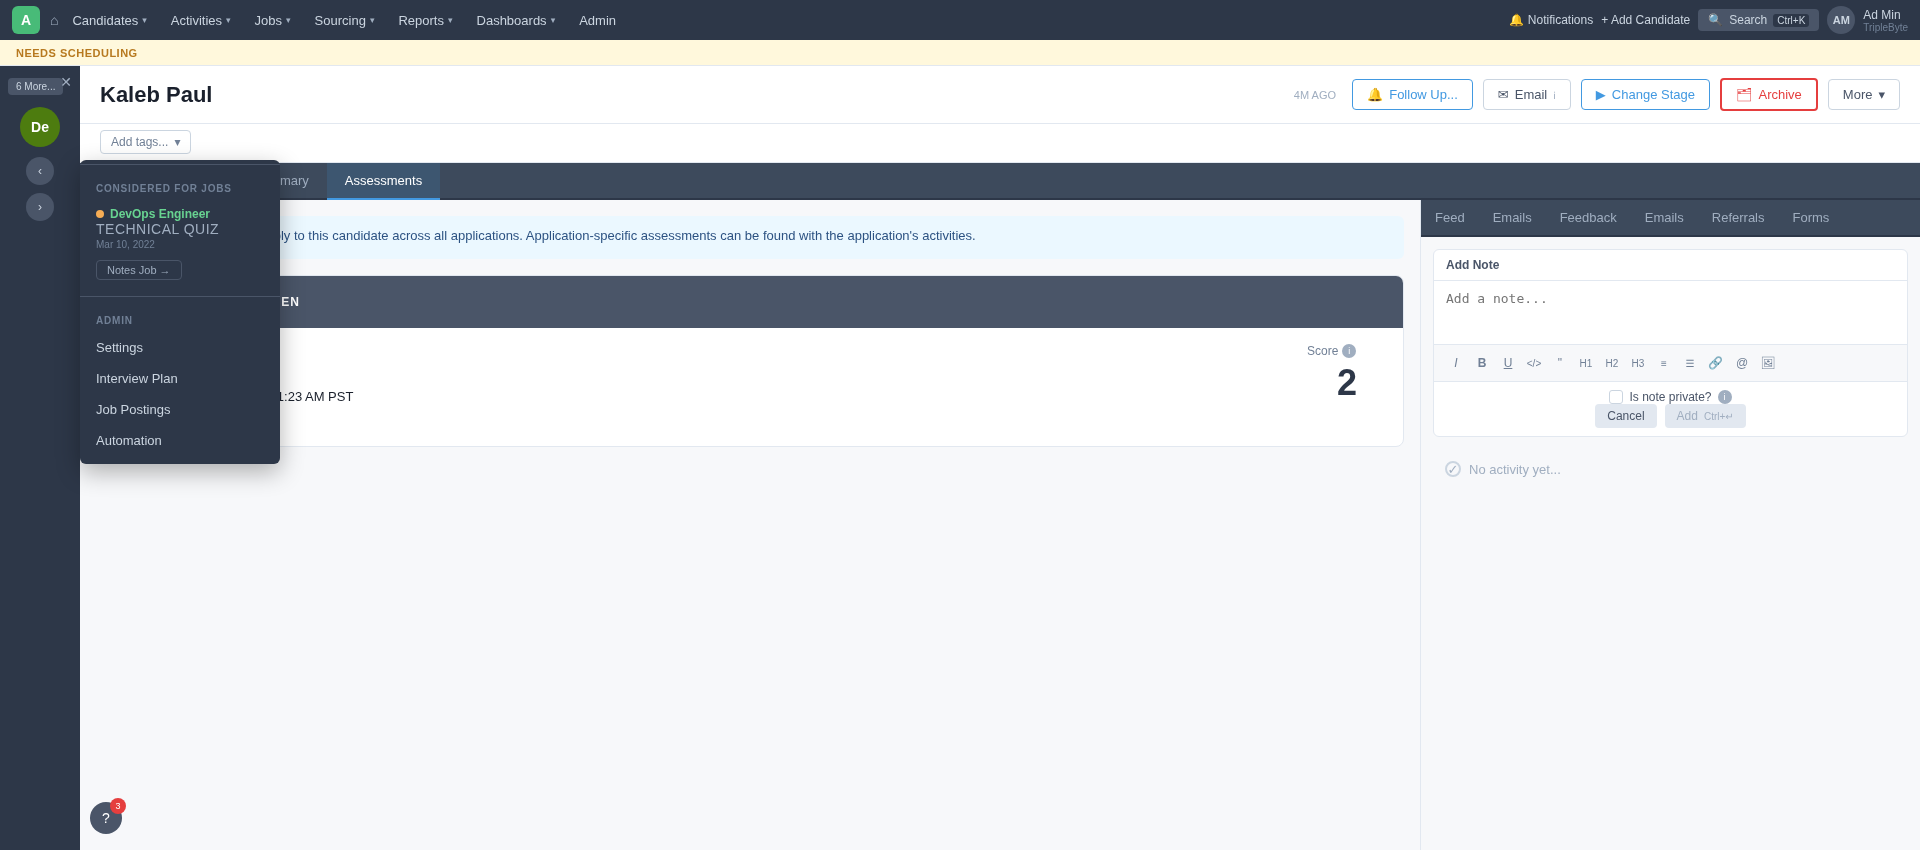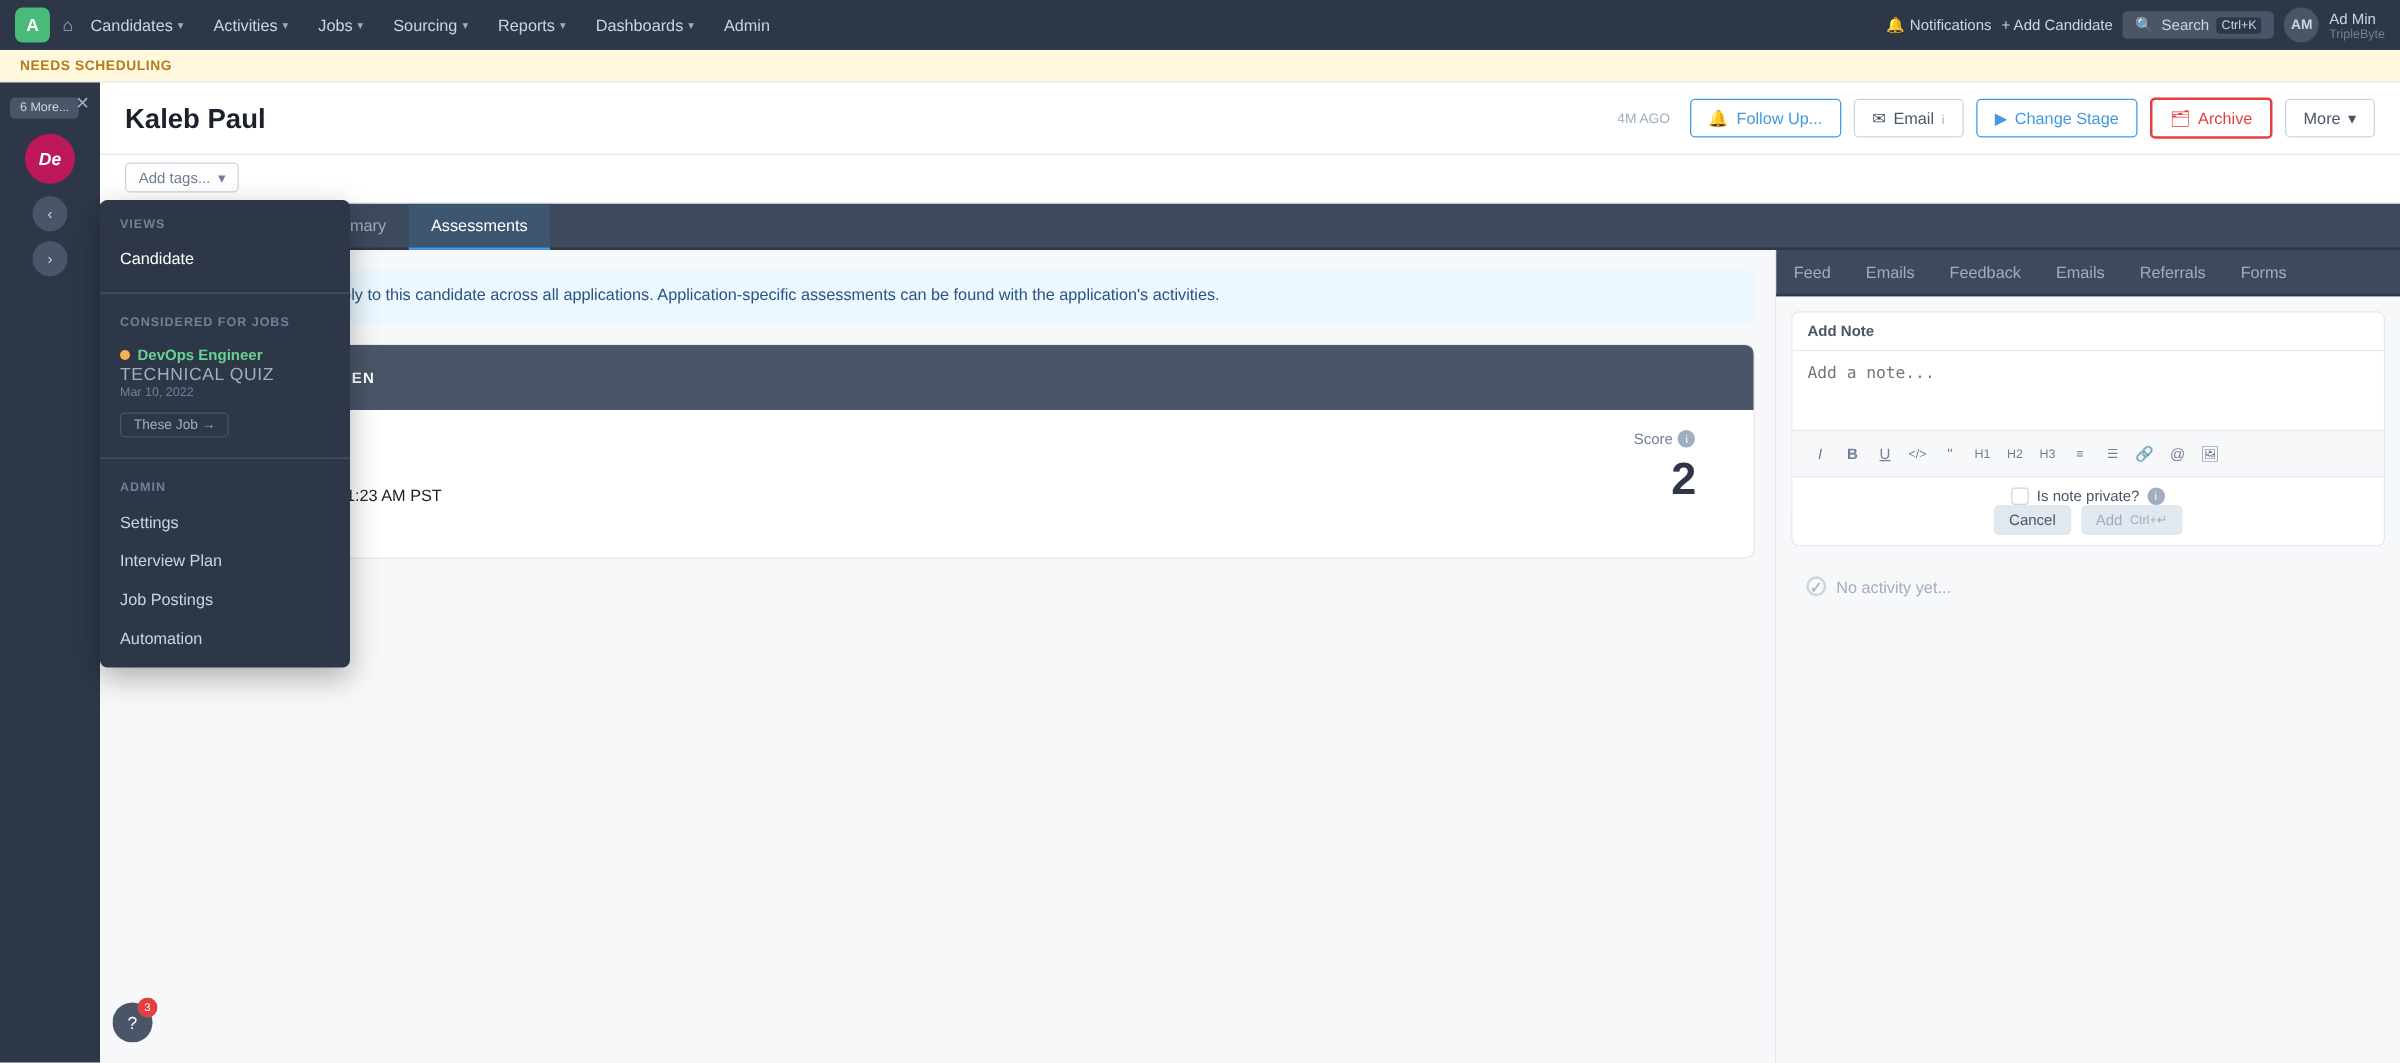--- a/index.html
+++ b/index.html
@@ -97,26 +97,25 @@
       background: #4a5568;
       border-radius: 4px;
       padding: 3px 8px;
       color: #cbd5e0;
       font-size: 10px;
       cursor: pointer;
       display: flex; align-items: center; gap: 3px;
     }
     .candidate-initials {
       width: 40px; height: 40px;
-      background: #be185d;
+      background: #4d7c0f;
       border-radius: 50%;
       display: flex; align-items: center; justify-content: center;
       color: white; font-weight: bold; font-size: 14px;
       margin: 4px;
-      font-style: italic;
     }
     .close-btn {
       position: absolute; top: 8px; right: 8px;
       background: none; border: none; color: #a0aec0; cursor: pointer; font-size: 14px;
     }
     .sidebar-nav-arrow {
       width: 28px; height: 28px;
       background: #4a5568; border-radius: 50%;
       display: flex; align-items: center; justify-content: center;
       color: #cbd5e0; cursor: pointer; font-size: 12px; margin: 2px;
@@ -438,33 +437,29 @@
     <div style="display:flex;align-items:center;width:100%;padding:4px 8px;gap:4px;">
       <div class="sidebar-more">6 More...</div>
     </div>
     <div class="candidate-initials">De</div>
     <button class="close-btn">✕</button>
     <div class="sidebar-nav-arrow">‹</div>
     <div class="sidebar-nav-arrow">›</div>
   </div>
 
   <div class="dropdown-overlay">
-    <div class="dropdown-section">
-      <div class="dropdown-section-label">VIEWS</div>
-      <div class="dropdown-item active">Candidate</div>
-    </div>
     <div class="divider"></div>
     <div class="dropdown-section">
       <div class="dropdown-section-label">CONSIDERED FOR JOBS</div>
       <div class="job-item">
         <div><span class="job-dot"></span><span class="job-title">DevOps Engineer</span></div>
         <div class="job-sub">TECHNICAL QUIZ</div>
         <div class="job-date">Mar 10, 2022</div>
       </div>
-      <button class="view-job-btn">These Job →</button>
+      <button class="view-job-btn">Notes Job →</button>
     </div>
     <div class="divider"></div>
     <div class="dropdown-section">
       <div class="dropdown-section-label">ADMIN</div>
       <div class="dropdown-item">Settings</div>
       <div class="dropdown-item">Interview Plan</div>
       <div class="dropdown-item">Job Postings</div>
       <div class="dropdown-item">Automation</div>
     </div>
   </div>

